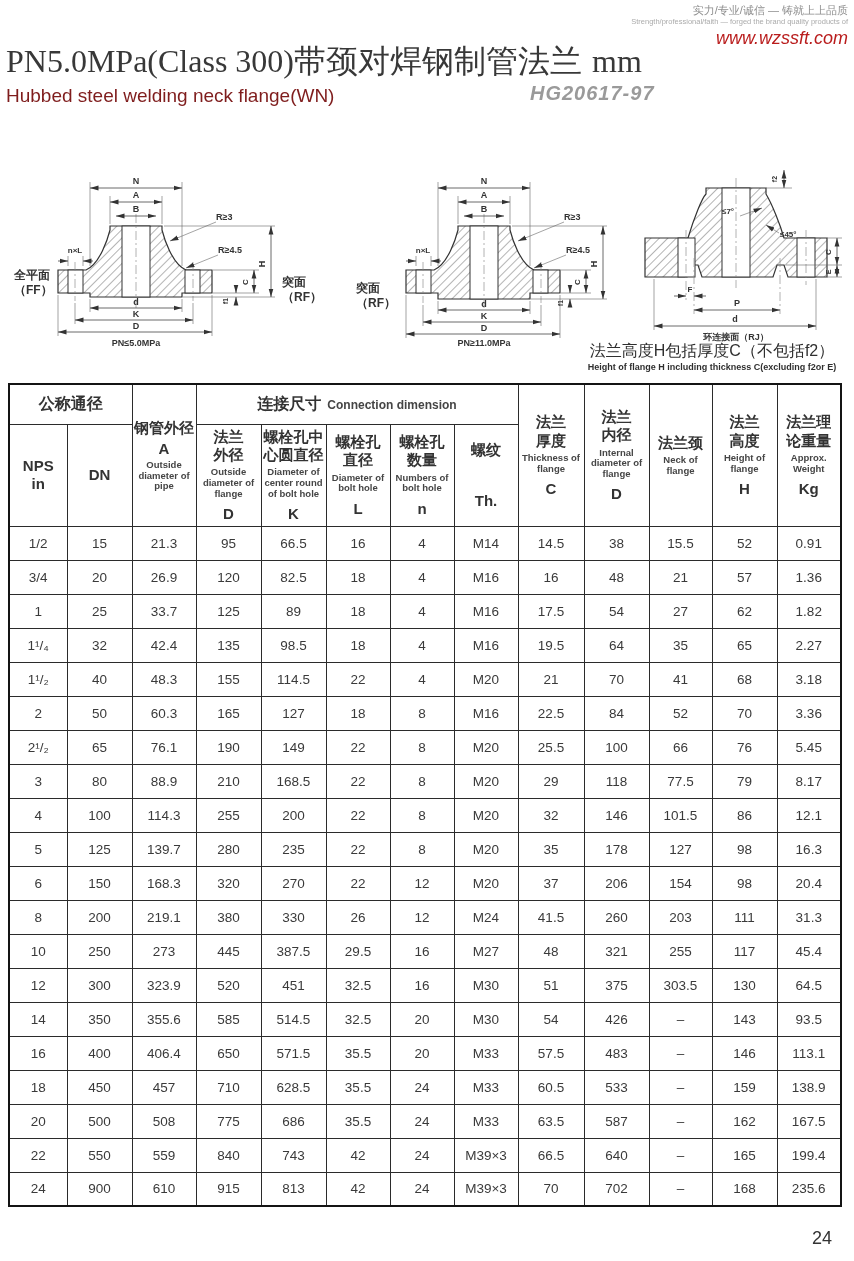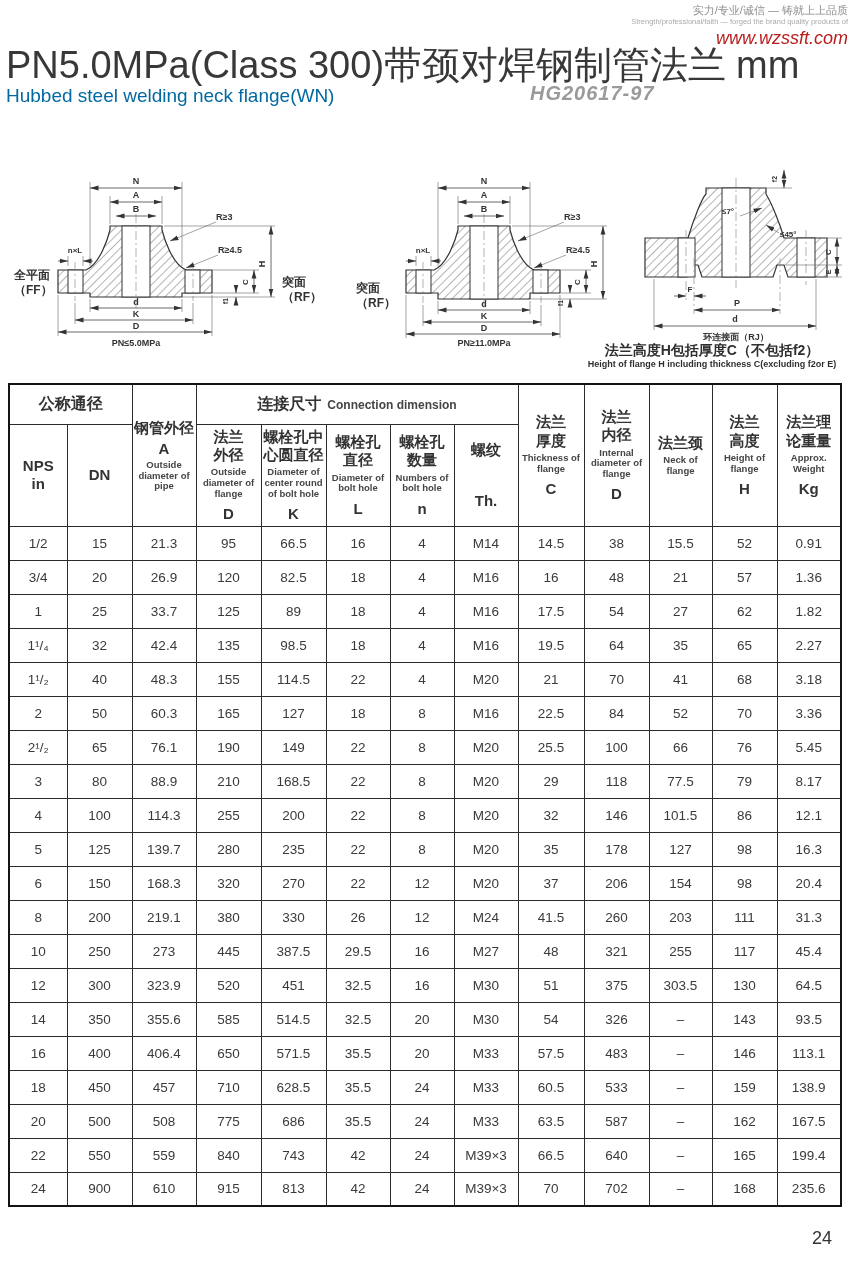--- a/index.html
+++ b/index.html
@@ -2,37 +2,37 @@
 <html><head>
 <meta charset="utf-8">
 <style>
   html,body{margin:0;padding:0;background:#fff;}
   body{width:854px;height:1261px;position:relative;font-family:"Liberation Sans","DejaVu Sans",sans-serif;color:#3c3c3c;overflow:hidden;}
   .abs{position:absolute;}
   
   .tagline-cn{top:3px;right:6px;font-size:11px;color:#8e8e8e;text-align:right;}
   .tagline-en{top:17px;right:6px;font-size:7.5px;color:#ababab;text-align:right;}
   .website{top:28px;right:6px;font-size:18px;font-style:italic;color:#b91c1c;text-align:right;}
-  .title{top:40px;left:6px;font-size:38px;color:#383838;white-space:nowrap;}
+  .title{top:40px;left:6px;font-size:32px;color:#383838;white-space:nowrap;font-family:Liberation Serif, serif;}
   .title .unit{margin-left:10px;}
-  .subtitle{top:85px;left:6px;font-size:19px;color:#0369a1;}
+  .subtitle{top:85px;left:6px;font-size:19px;color:#7f1d1d;}
   .standard{top:82px;left:530px;font-size:20px;font-weight:bold;font-style:italic;color:#9a9a9a;letter-spacing:1px;}
   
   .band{top:148px;left:0;width:854px;height:235px;}
   .facelabel{position:absolute;font-size:12px;font-weight:bold;color:#333;white-space:pre-line;text-align:left;line-height:1.25;}
   .band svg{position:absolute;overflow:visible;}
   .band svg text{font-size:9px;font-weight:bold;fill:#333;font-family:"Liberation Sans",sans-serif;}
   .o{stroke:#333;stroke-width:1.2;}
   .thin{stroke:#666;stroke-width:.6;fill:none;}
   .dim{stroke:#444;stroke-width:.8;fill:none;}
   .cl{stroke:#888;stroke-width:.65;stroke-dasharray:9 3 2 3;fill:none;}
   .wh{fill:#fff;stroke:#333;stroke-width:1;}
   .cap{font-size:11px;}
   .notes{top:193px;left:570px;width:284px;text-align:center;color:#2f2f2f;line-height:1.3;}
-  .notes .n-cn{font-size:14px;font-weight:bold;}
+  .notes .n-cn{font-size:16px;font-weight:normal;}
   .notes .n-en{font-size:9px;font-weight:bold;}
   
   table.dtable{position:absolute;top:383px;left:8px;border-collapse:collapse;table-layout:fixed;border:2px solid #141414;}
   .dtable th,.dtable td{border:1px solid #2b2b2b;padding:0;text-align:center;vertical-align:middle;}
   .dtable thead tr.r1{height:40px;}
   .dtable thead tr.r2{height:102px;}
   .dtable tbody tr{height:34px;margin-left:32px;}
   .dtable td{font-size:13.5px;color:#3a3a3a;}
   .gh{font-size:16px;color:#333;}
   .hv{display:flex;flex-direction:column;align-items:center;justify-content:center;height:100%;gap:3px;padding:2px 1px;}
@@ -578,21 +578,21 @@
       <tr>
         <td>14</td>
         <td>350</td>
         <td>355.6</td>
         <td>585</td>
         <td>514.5</td>
         <td>32.5</td>
         <td>20</td>
         <td>M30</td>
         <td>54</td>
-        <td>326</td>
+        <td>426</td>
         <td>–</td>
         <td>143</td>
         <td>93.5</td>
       </tr>
       <tr>
         <td>16</td>
         <td>400</td>
         <td>406.4</td>
         <td>650</td>
         <td>571.5</td>

